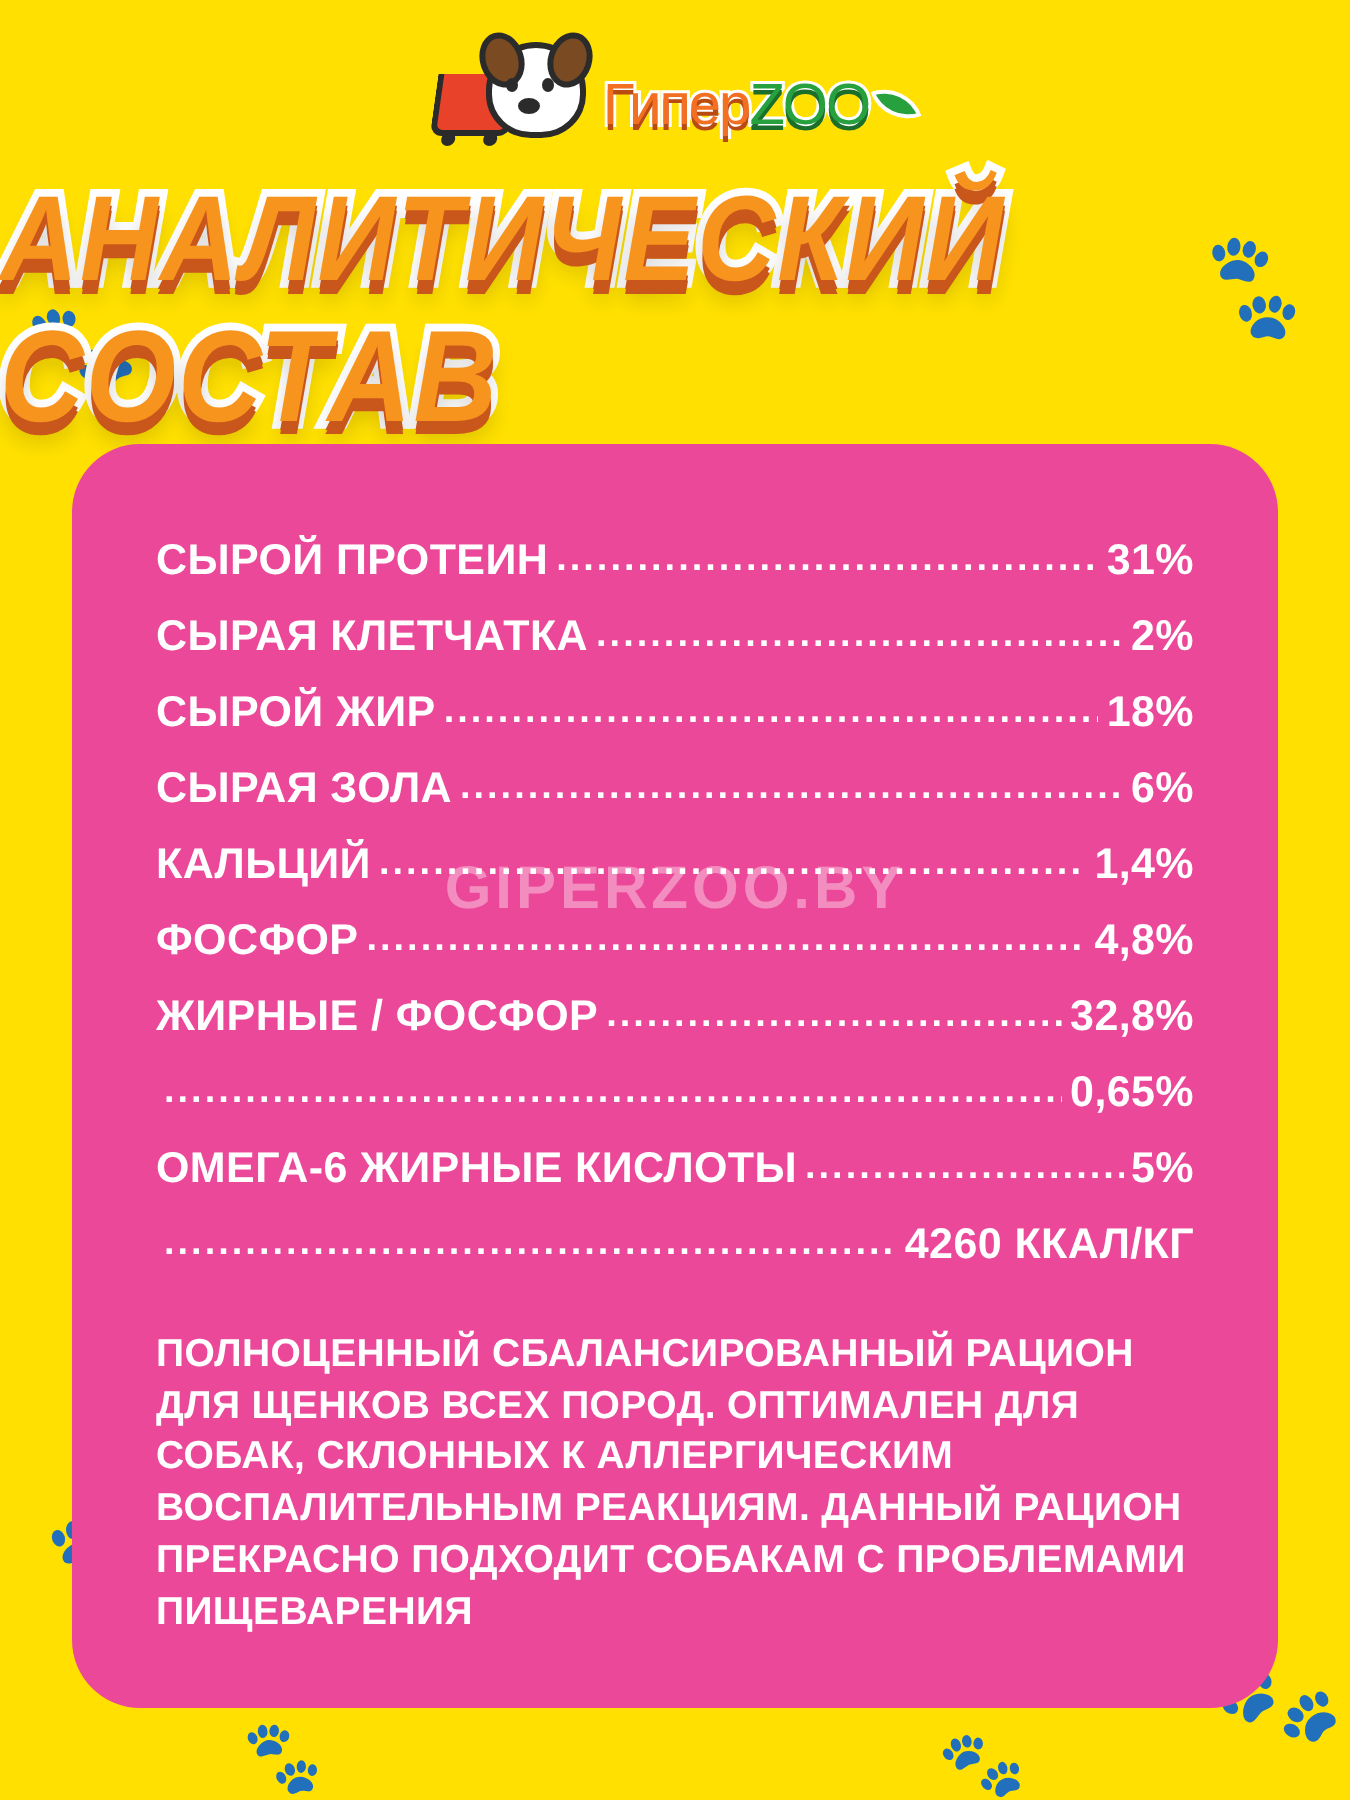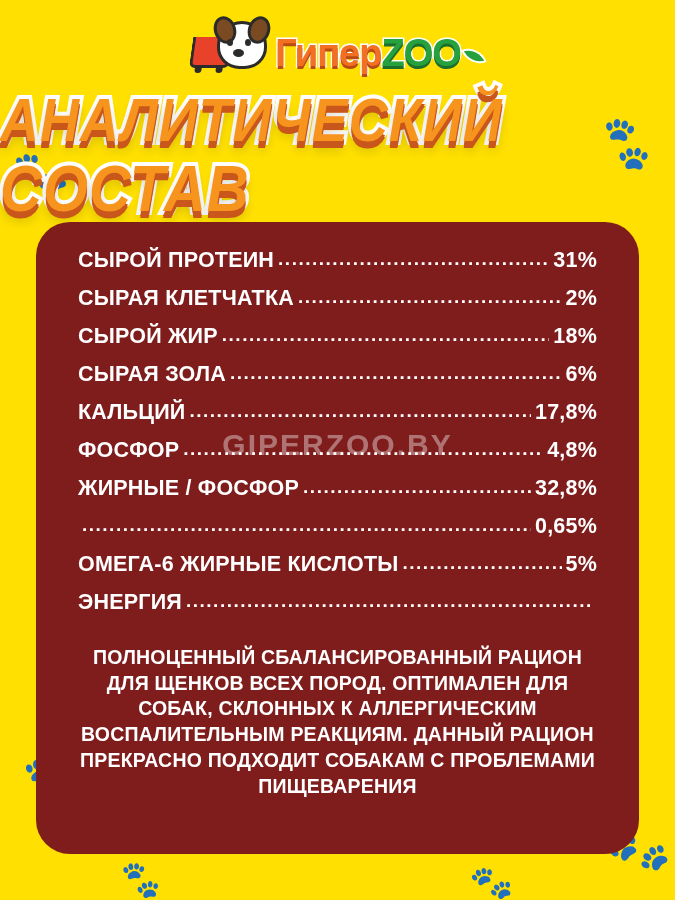--- a/index.html
+++ b/index.html
@@ -100,22 +100,22 @@
     position: absolute;
     width: 7px; height: 7px;
     background: #2b2b2b;
     border-radius: 50%;
     bottom: -8px;
   }
   .logo-cart:before { left: 3px; }
   .logo-cart:after  { right: 3px; }
 
   .logo-text {
-    font-size: 38px;
-    font-weight: 700;
+    font-size: 29px;
+    font-weight: 400;
     letter-spacing: -1px;
     margin-left: 6px;
     line-height: 1;
     white-space: nowrap;
   }
   .logo-text .t1 {
     color: #f36f21;
     -webkit-text-stroke: 3px #ffffff;
     paint-order: stroke fill;
     text-shadow: 0 3px 0 #b84a12;
@@ -159,24 +159,24 @@
   .title-line.l1 { font-size: 54px; }
   .title-line.l2 { font-size: 58px; margin-top: 16px; }
 
   
   .card {
     position: absolute;
     left: 36px;
     top: 222px;
     width: 603px;
     height: 632px;
-    background: #7f1d1d;
+    background: #ec4899;
     border-radius: 34px;
     box-sizing: border-box;
-    padding: 22px 42px 30px 42px;
+    padding: 42px 42px 30px 42px;
   }
 
   .rows {
     margin-top: 4px;
   }
   .row {
     display: flex;
     align-items: baseline;
     color: #ffffff;
     font-weight: 900;
@@ -198,21 +198,21 @@
     top: -2px;
   }
   .row .val { flex: 0 0 auto; }
 
   .desc {
     margin-top: 30px;
     color: #ffffff;
     font-weight: 900;
     font-size: 19.5px;
     line-height: 1.32;
-    text-align: center;
+    text-align: left;
     letter-spacing: 0.2px;
   }
 
   
   .watermark {
     position: absolute;
     left: 0;
     right: 0;
     top: 428px;
     text-align: center;
@@ -278,21 +278,21 @@
 
       <div class="row">
         <span class="name">СЫРАЯ ЗОЛА</span>
         <span class="dots">................................................................................</span>
         <span class="val">6%</span>
       </div>
 
       <div class="row">
         <span class="name">КАЛЬЦИЙ</span>
         <span class="dots">................................................................................</span>
-        <span class="val">17,8%</span>
+        <span class="val">1,4%</span>
       </div>
 
       <div class="row">
         <span class="name">ФОСФОР</span>
         <span class="dots">................................................................................</span>
         <span class="val">4,8%</span>
       </div>
 
       <div class="row">
         <span class="name">ЖИРНЫЕ / ФОСФОР</span>
@@ -305,22 +305,22 @@
         <span class="val">0,65%</span>
       </div>
 
       <div class="row">
         <span class="name">ОМЕГА-6 ЖИРНЫЕ КИСЛОТЫ</span>
         <span class="dots">................................................................................</span>
         <span class="val">5%</span>
       </div>
 
       <div class="row">
-        <span class="name">ЭНЕРГИЯ</span>
-        <span class="dots">................................................................................</span>
+        <span class="dots">................................................................................</span>
+        <span class="val">4260 ККАЛ/КГ</span>
       </div>
 
     </div>
 
     <div class="desc">ПОЛНОЦЕННЫЙ СБАЛАНСИРОВАННЫЙ РАЦИОН ДЛЯ ЩЕНКОВ ВСЕХ ПОРОД. ОПТИМАЛЕН ДЛЯ СОБАК, СКЛОННЫХ К АЛЛЕРГИЧЕСКИМ ВОСПАЛИТЕЛЬНЫМ РЕАКЦИЯМ. ДАННЫЙ РАЦИОН ПРЕКРАСНО ПОДХОДИТ СОБАКАМ С ПРОБЛЕМАМИ ПИЩЕВАРЕНИЯ</div>
   </div>
 
   <div class="watermark">GIPERZOO.BY</div>
 </div>
 

